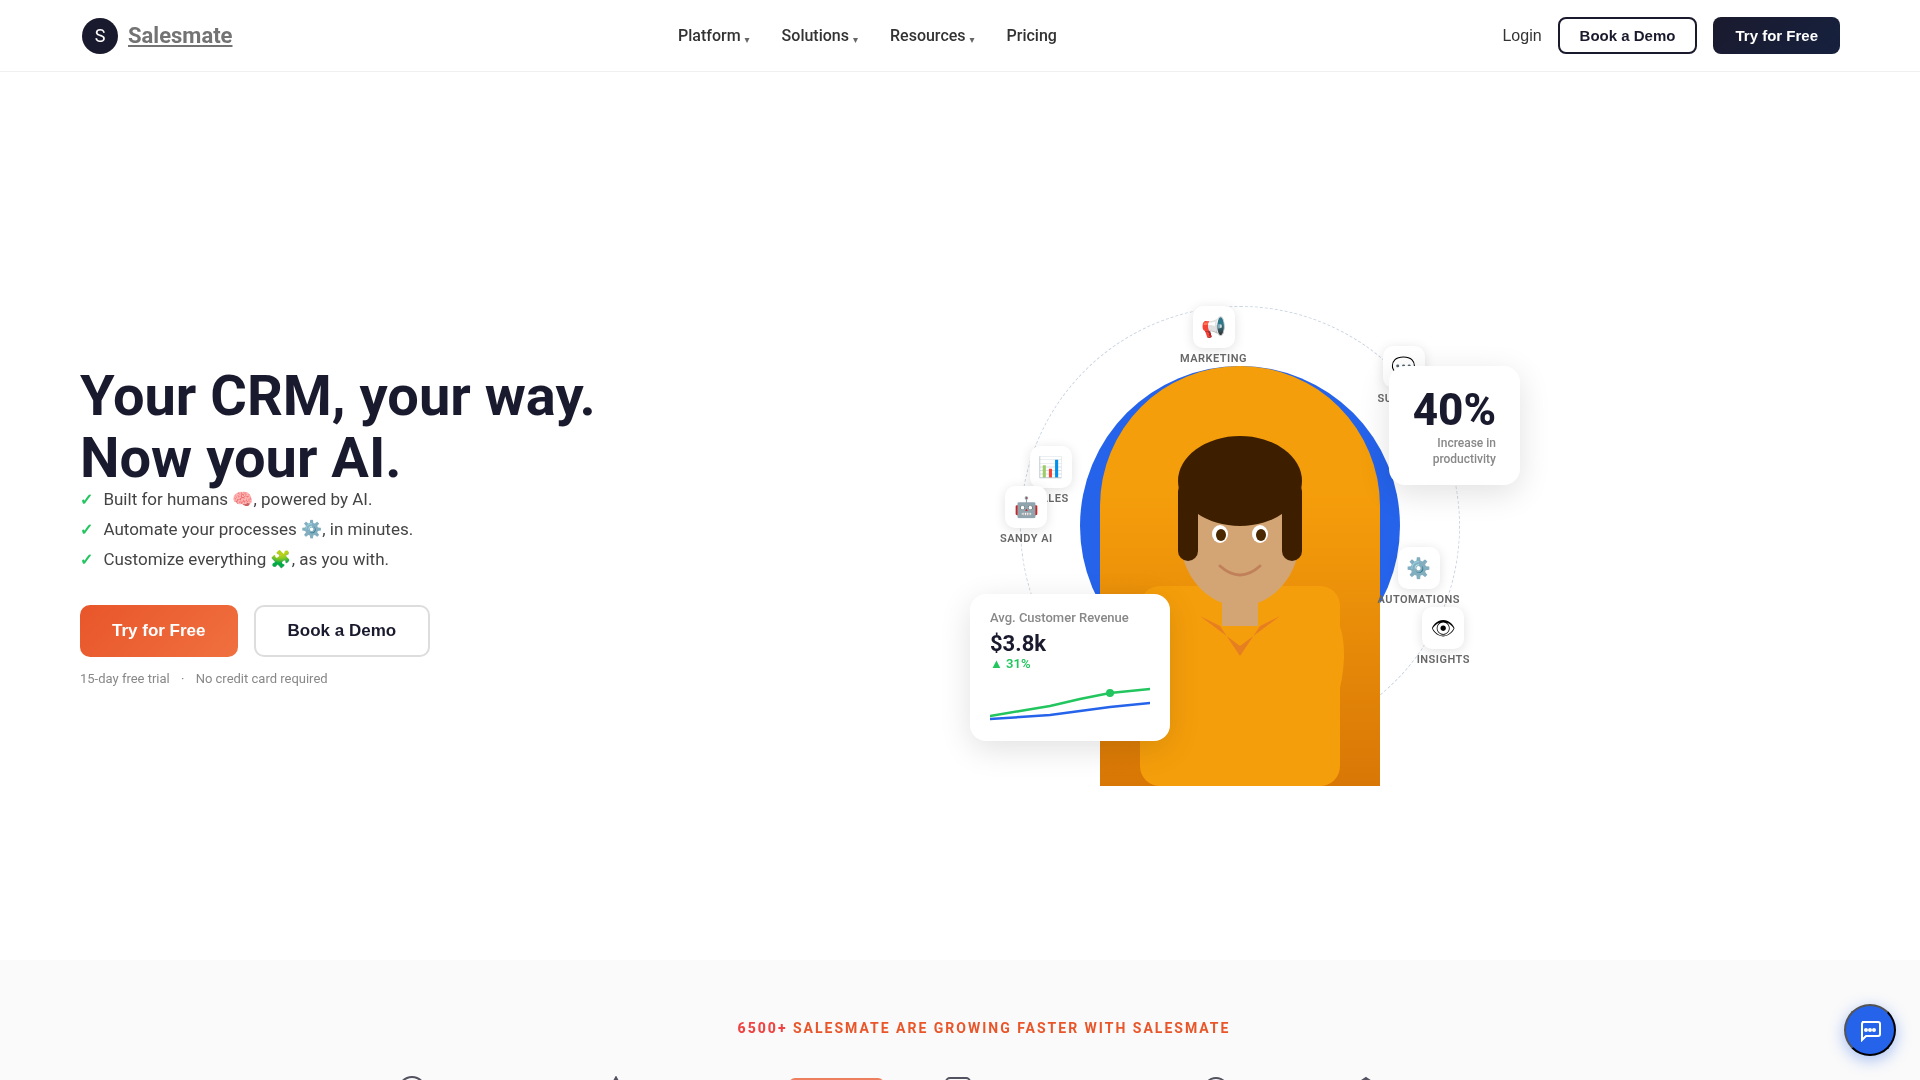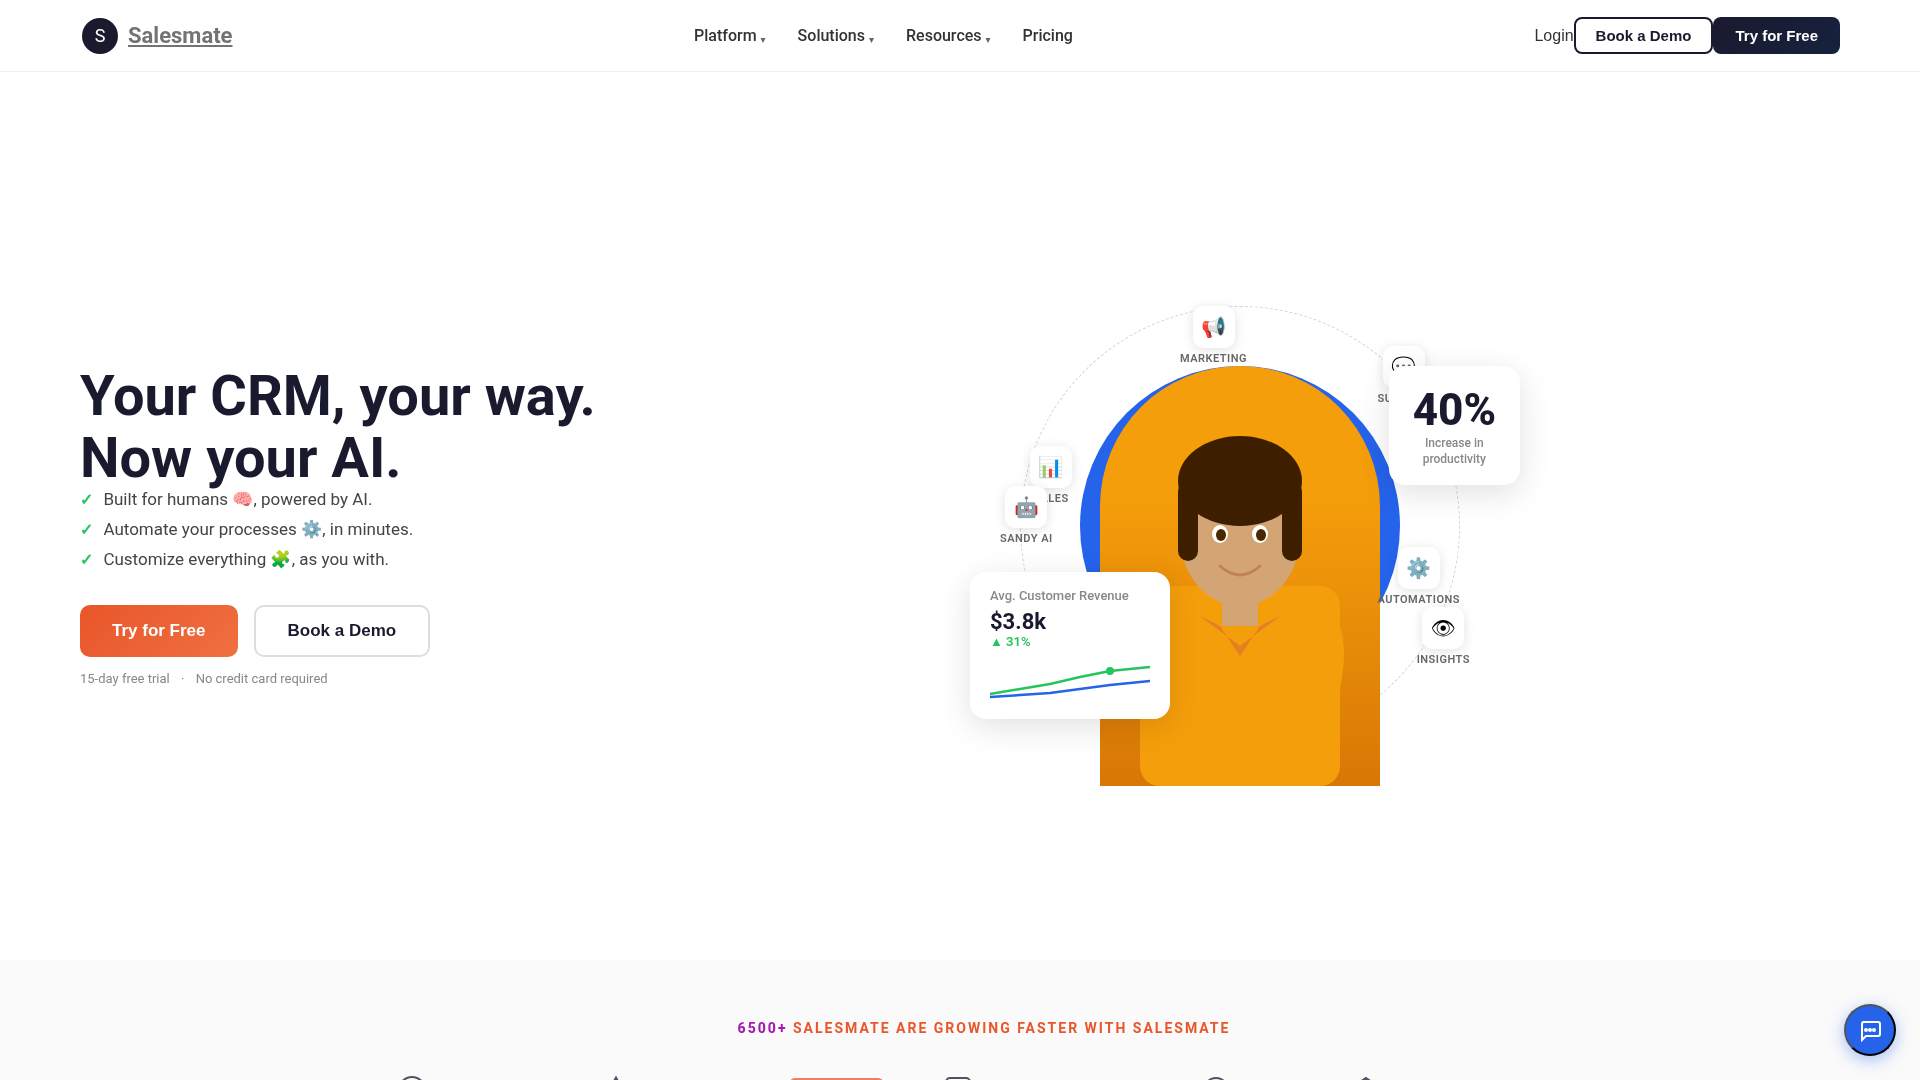--- a/index.html
+++ b/index.html
@@ -14,21 +14,21 @@
     .nav-logo { display: flex; align-items: center; gap: 8px; text-decoration: none; }
     .nav-logo-icon { width: 40px; height: 40px; }
     .nav-logo-text { font-size: 22px; font-weight: 700; color: #737373; text-decoration: underline; }
     .nav-links { display: flex; align-items: center; gap: 32px; }
     .nav-link {
       display: flex; align-items: flex-end; gap: 4px;
       font-size: 16px; color: #333; text-decoration: none; cursor: pointer;
       font-weight: 500;
     }
     .nav-chevron { font-size: 10px; color: #666; }
-    .nav-actions { display: flex; align-items: center; }
+    .nav-actions { display: flex; align-items: center; gap: 16px; }
     .btn-login { font-size: 16px; color: #333; background: none; border: none; cursor: pointer; font-weight: 500; }
     .btn-demo {
       font-size: 15px; font-weight: 600; color: #1a1a2e;
       background: #fff; border: 2px solid #1a1a2e; border-radius: 8px;
       padding: 8px 20px; cursor: pointer;
     }
     .btn-try-free {
       font-size: 15px; font-weight: 700; color: #fff;
       background: linear-gradient(135deg, #1a1a2e 0%, #16213e 100%);
       border: none; border-radius: 8px; padding: 10px 22px; cursor: pointer;
@@ -110,35 +110,35 @@
 
     .pill-marketing { top: 40px; left: 190px; }
     .pill-support { top: 80px; right: 60px; }
     .pill-sales { top: 180px; left: 40px; }
     .pill-automations { bottom: 180px; right: 30px; }
     .pill-sandy { top: 220px; left: 10px; }
     .pill-insights { bottom: 120px; right: 20px; }
 
     
     .stat-card-revenue {
-      position: absolute; bottom: 67px; left: -20px;
+      position: absolute; bottom: 45px; left: -20px;
       background: #fff; border-radius: 16px;
       box-shadow: 0 8px 32px rgba(0,0,0,0.12);
       padding: 16px 20px; z-index: 4; min-width: 200px;
     }
     .stat-card-revenue h4 { font-size: 13px; color: #888; margin-bottom: 6px; font-weight: 500; }
     .stat-card-revenue .amount { font-size: 22px; font-weight: 700; color: #1a1a2e; }
     .stat-card-revenue .pct { font-size: 13px; color: #22c55e; font-weight: 600; }
     .mini-chart { margin-top: 10px; }
 
     .stat-card-productivity {
       position: absolute; top: 100px; right: -30px;
       background: #fff; border-radius: 16px;
       box-shadow: 0 8px 32px rgba(0,0,0,0.12);
-      padding: 18px 24px; z-index: 4; text-align: center;
+      padding: 18px 24px; z-index: 4; text-align: right;
     }
     .stat-pct { font-size: 44px; font-weight: 800; color: #1a1a2e; }
     .stat-label { font-size: 12px; color: #888; font-weight: 500; line-height: 1.3; }
 
     
     .companies {
       background: #fafafa; padding: 60px 80px;
       text-align: center;
     }
     .companies-heading { font-size: 14px; font-weight: 700; letter-spacing: 2px; color: #888; margin-bottom: 40px; }
@@ -325,21 +325,21 @@
           <span>productivity</span>
         </div>
       </div>
 
     </div>
   </div>
 </section>
 
 <section class="companies">
   <p class="companies-heading">
-    <span style="color:#a21caf; font-weight:800;margin-left:48px;">6500+</span>
+    <span style="color:#ef4444; font-weight:800;margin-left:48px;">6500+</span>
     <span> SALESMATE</span>
     <span> ARE GROWING FASTER WITH SALESMATE</span>
   </p>
   <div class="logos-row">
 
     <div class="logo-item">
       <svg viewBox="0 0 28 28">
         <circle cx="14" cy="14" r="13" fill="none" stroke="#1a1a2e" stroke-width="2"></circle>
         <path d="M8 14 Q14 6 20 14 Q14 22 8 14Z" fill="#1a1a2e"></path>
       </svg>

